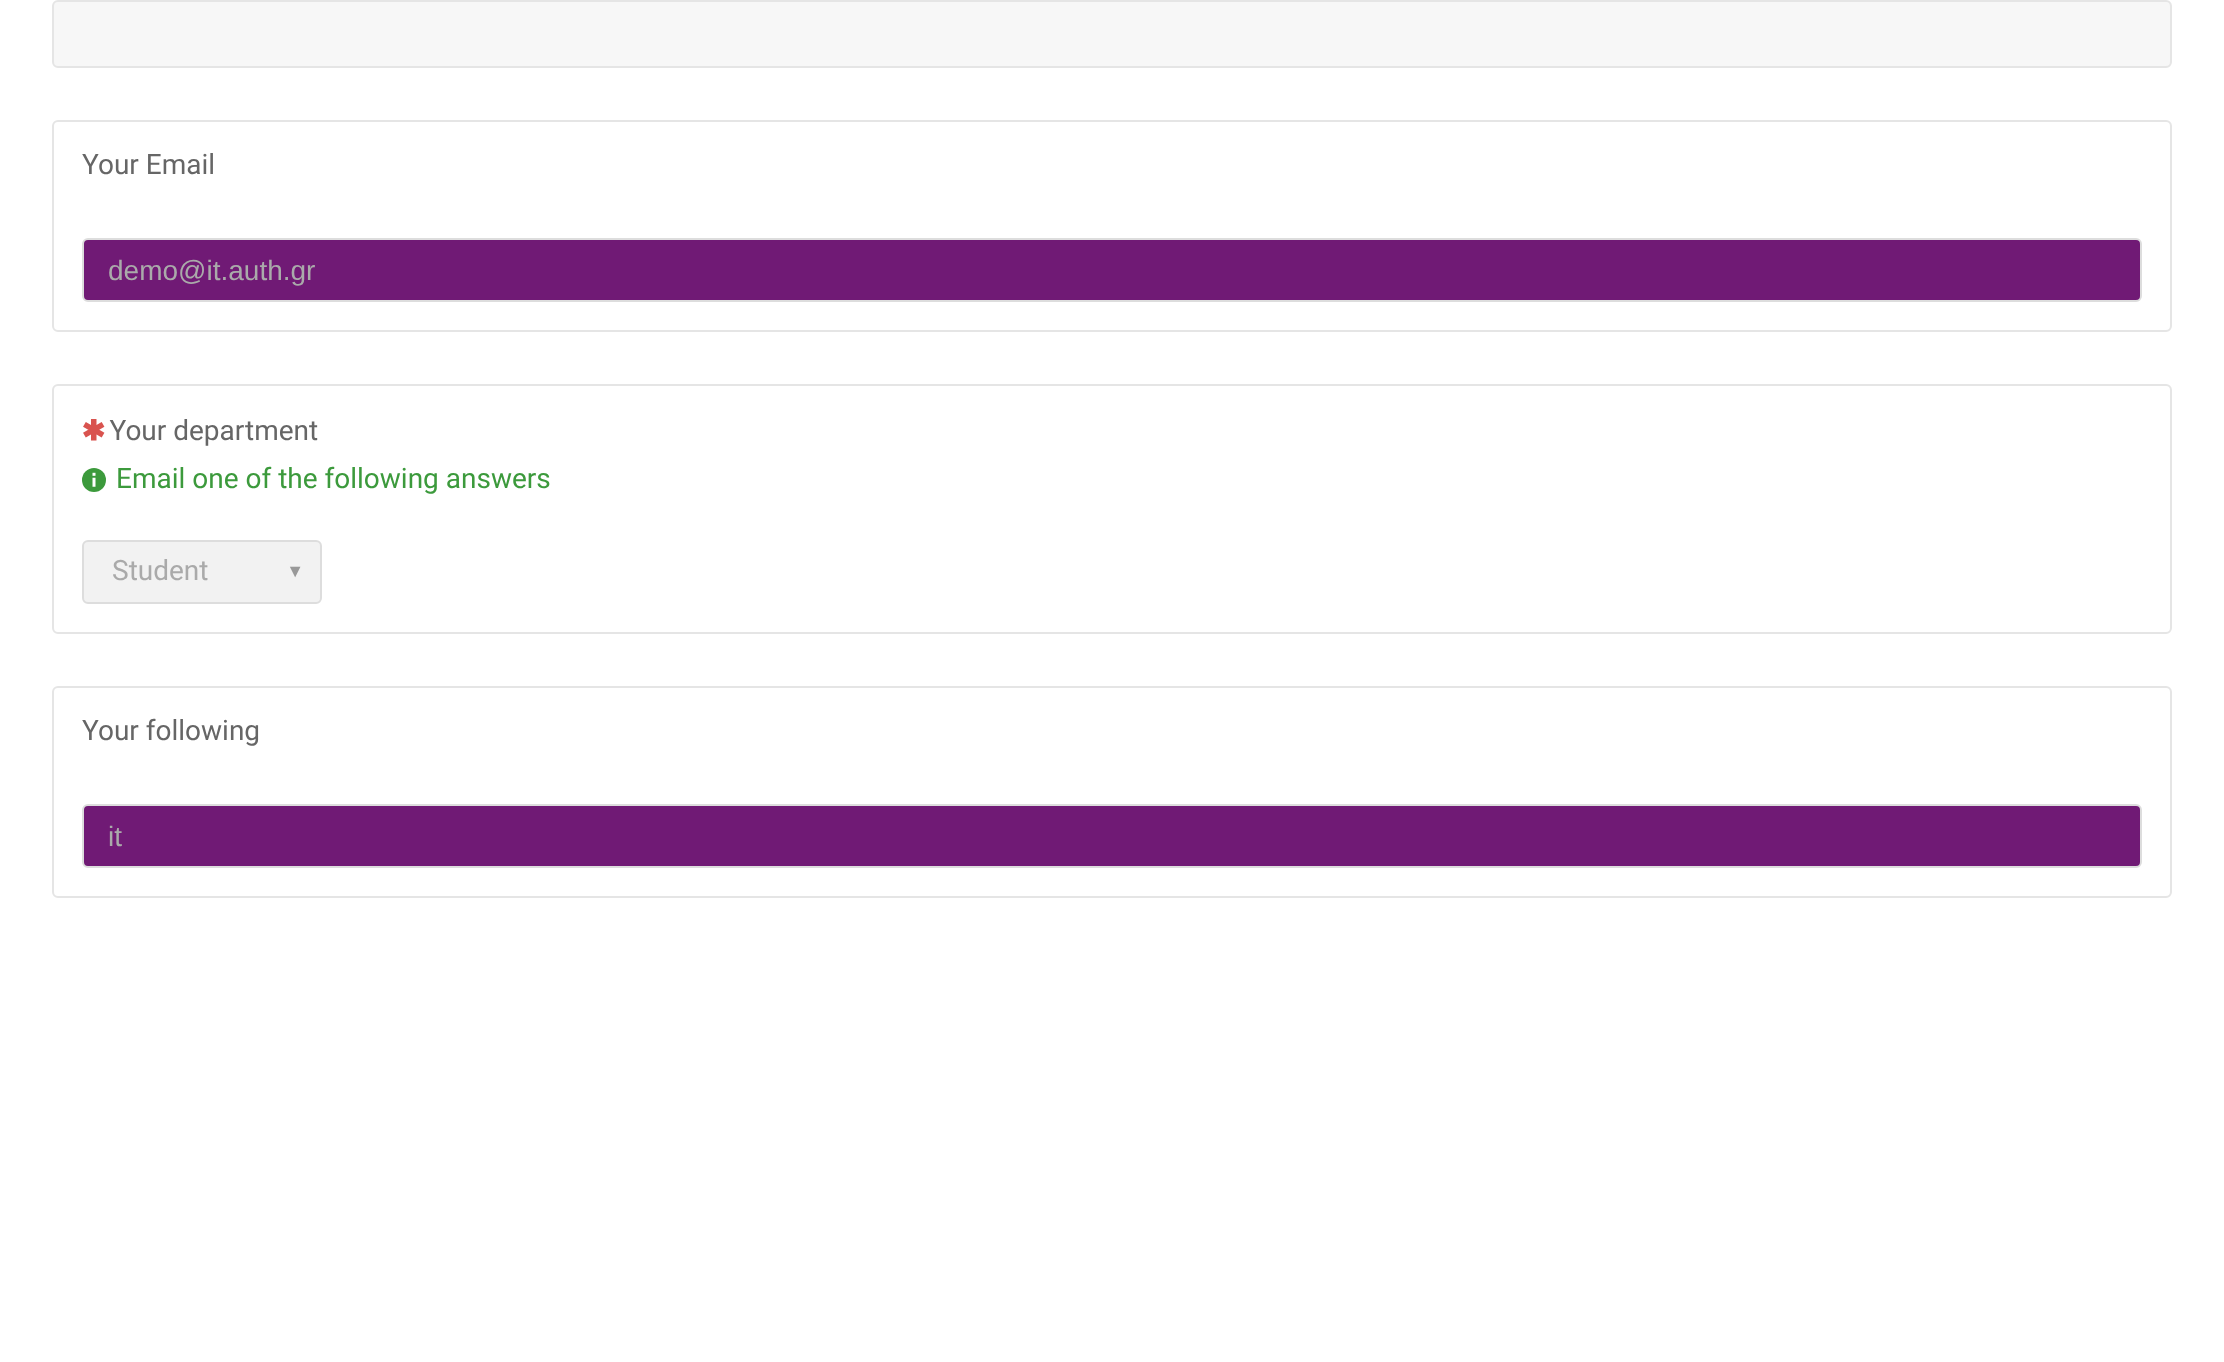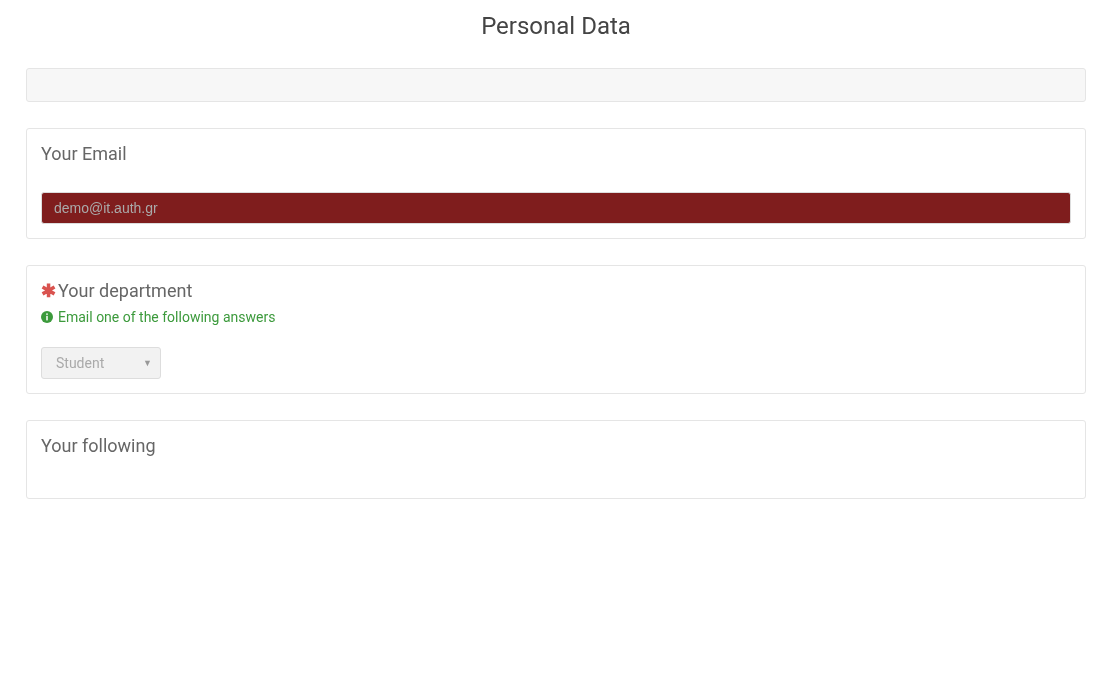--- a/index.html
+++ b/index.html
@@ -30,21 +30,21 @@
       padding: 14px;
     }
     .panel-empty {
       border: 1px solid #e5e5e5;
       border-radius: 3px;
       margin-bottom: 26px;
       padding: 16px 14px;
       background: #f7f7f7;
     }
     .field-label {
-      font-size: 18px;
+      font-size: 14px;
       color: #666;
       margin-bottom: 28px;
       display: block;
     }
     .required-mark {
       color: #d9534f;
       font-weight: bold;
       margin-right: 2px;
     }
     .helper-text {
@@ -67,21 +67,21 @@
       width: 12px;
       height: 12px;
       fill: #3c9a3c;
     }
     .text-input {
       width: 100%;
       padding: 7px 12px;
       font-size: 14px;
       border: 1px solid #ddd;
       border-radius: 3px;
-      background: #7f1d1d;
+      background: #701a75;
       color: #aaa;
       cursor: not-allowed;
     }
     .text-input::placeholder {
       color: #aaa;
     }
     .select-wrap {
       display: inline-block;
       position: relative;
       width: 120px;
@@ -105,21 +105,20 @@
       transform: translateY(-50%);
       pointer-events: none;
       color: #999;
       font-size: 9px;
     }
   </style>
 </head>
 <body>
 
 <div class="page-container">
-  <h1 class="page-title">Personal Data</h1>
 
   <div class="panel-empty"></div>
 
   <div class="panel">
     <label class="field-label">Your Email</label>
     <input type="text" class="text-input" disabled="" value="demo@it.auth.gr" style="">
   </div>
 
 
   <div class="panel">
@@ -137,14 +136,15 @@
       <span>Email one of the following answers</span>
     </div>
     <div class="select-wrap">
       <div class="select-box">Student</div>
       <span class="select-caret">▼</span>
     </div>
   </div>
 
   <div class="panel">
     <label class="field-label">Your following</label>
+    <input type="text" class="text-input" disabled="" value="it" style="">
   </div>
 </div>
 
 </body></html>

